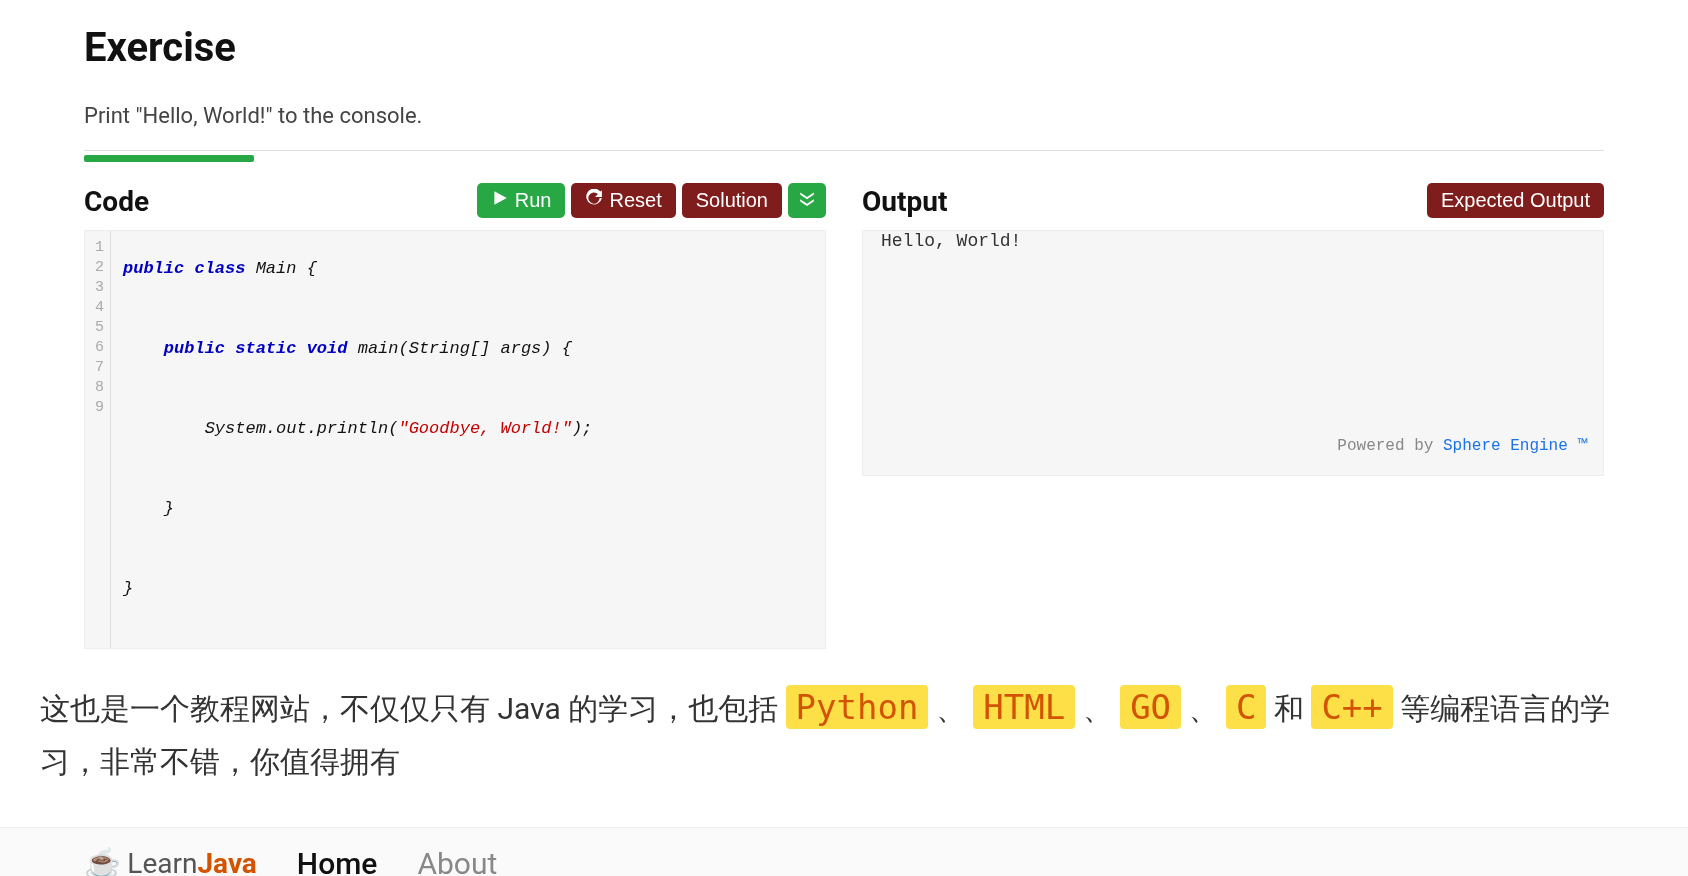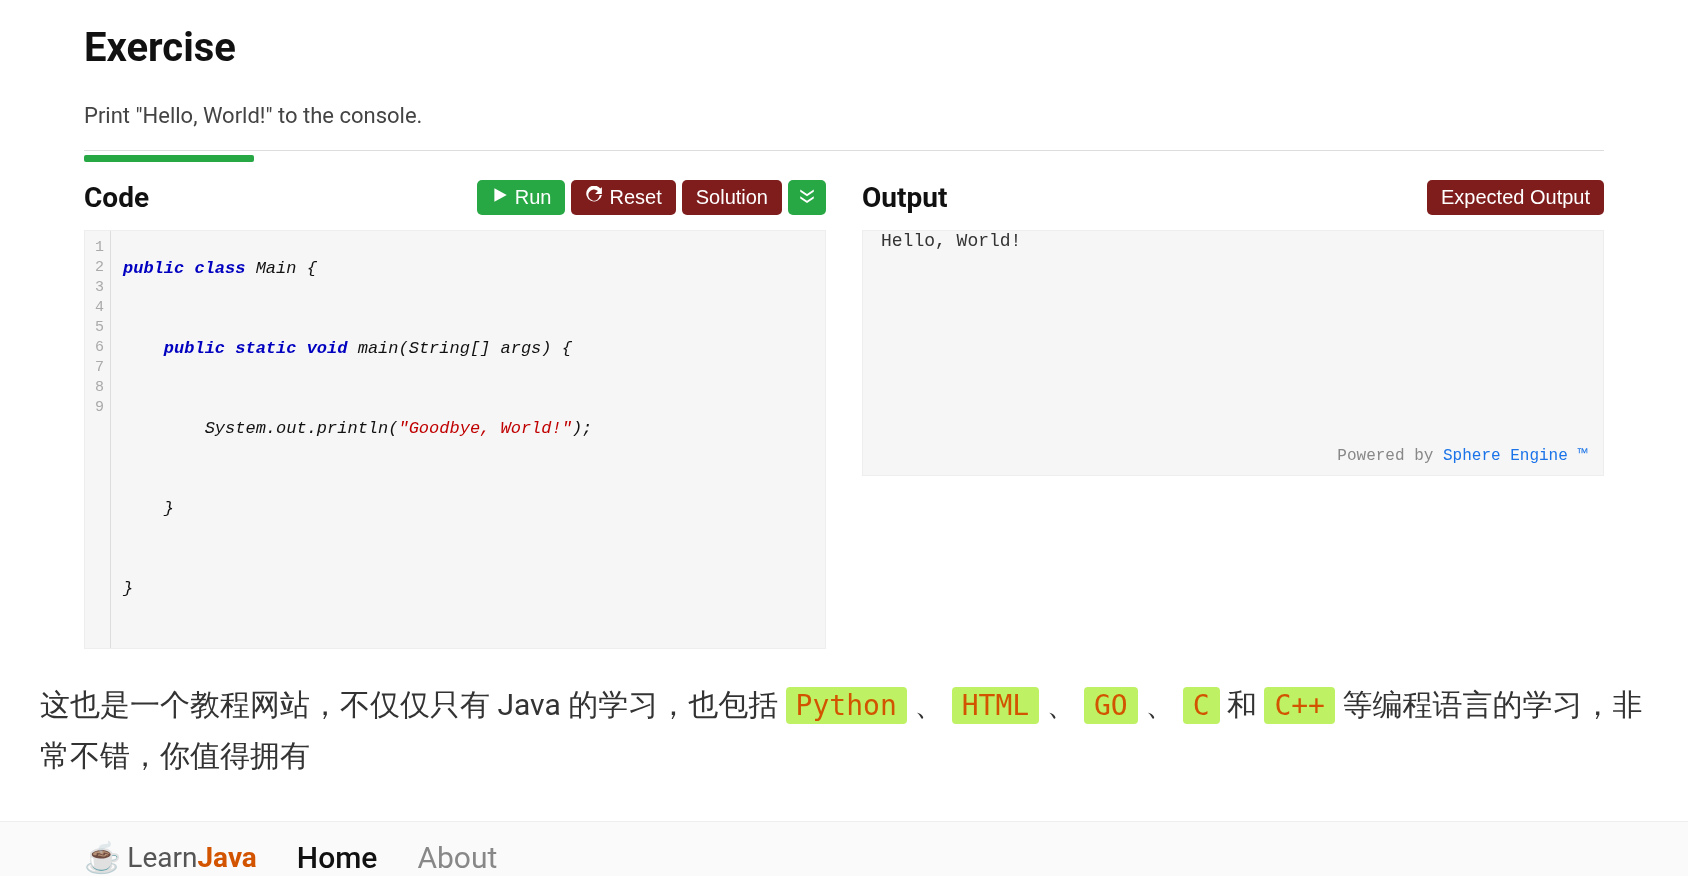--- a/index.html
+++ b/index.html
@@ -36,21 +36,21 @@
   }
   .panels {
     display: flex;
     gap: 36px;
   }
   .panel {
     flex: 1;
   }
   .panel-header {
     display: flex;
-    align-items: center;
+    align-items: flex-end;
     margin-bottom: 12px;
     min-height: 42px;
   }
   .panel-title {
     font-size: 28px;
     font-weight: 700;
     flex: 1;
   }
   .btn {
     display: inline-flex;
@@ -98,40 +98,40 @@
   .kw { color: #0000c0; font-weight: bold; }
   .str { color: #c00000; }
   .output-box {
     padding: 0 18px;
     font-family: Menlo, Consolas, "Courier New", monospace;
     font-size: 18px;
     color: #333;
   }
   .powered {
     position: absolute;
-    bottom: 10px;
+    bottom: 20px;
     right: 16px;
     font-size: 16px;
     color: #888;
   }
   .powered a { color: #1a73e8; text-decoration: none; }
 
   .article-text {
     padding: 30px 40px 40px 40px;
     font-size: 30px;
     line-height: 1.7;
     color: #333;
   }
   .article-text .code-chip {
     font-family: Menlo, Consolas, monospace;
-    background: #bef264;
+    background: #fde047;
     color: #d35400;
     padding: 2px 10px;
     border-radius: 4px;
-    font-size: 28px;
+    font-size: 34px;
   }
 
   .learnjava-nav {
     background: #fafafa;
     border-top: 1px solid #eee;
     padding: 18px 84px 10px 84px;
     display: flex;
     align-items: center;
     gap: 40px;
   }

